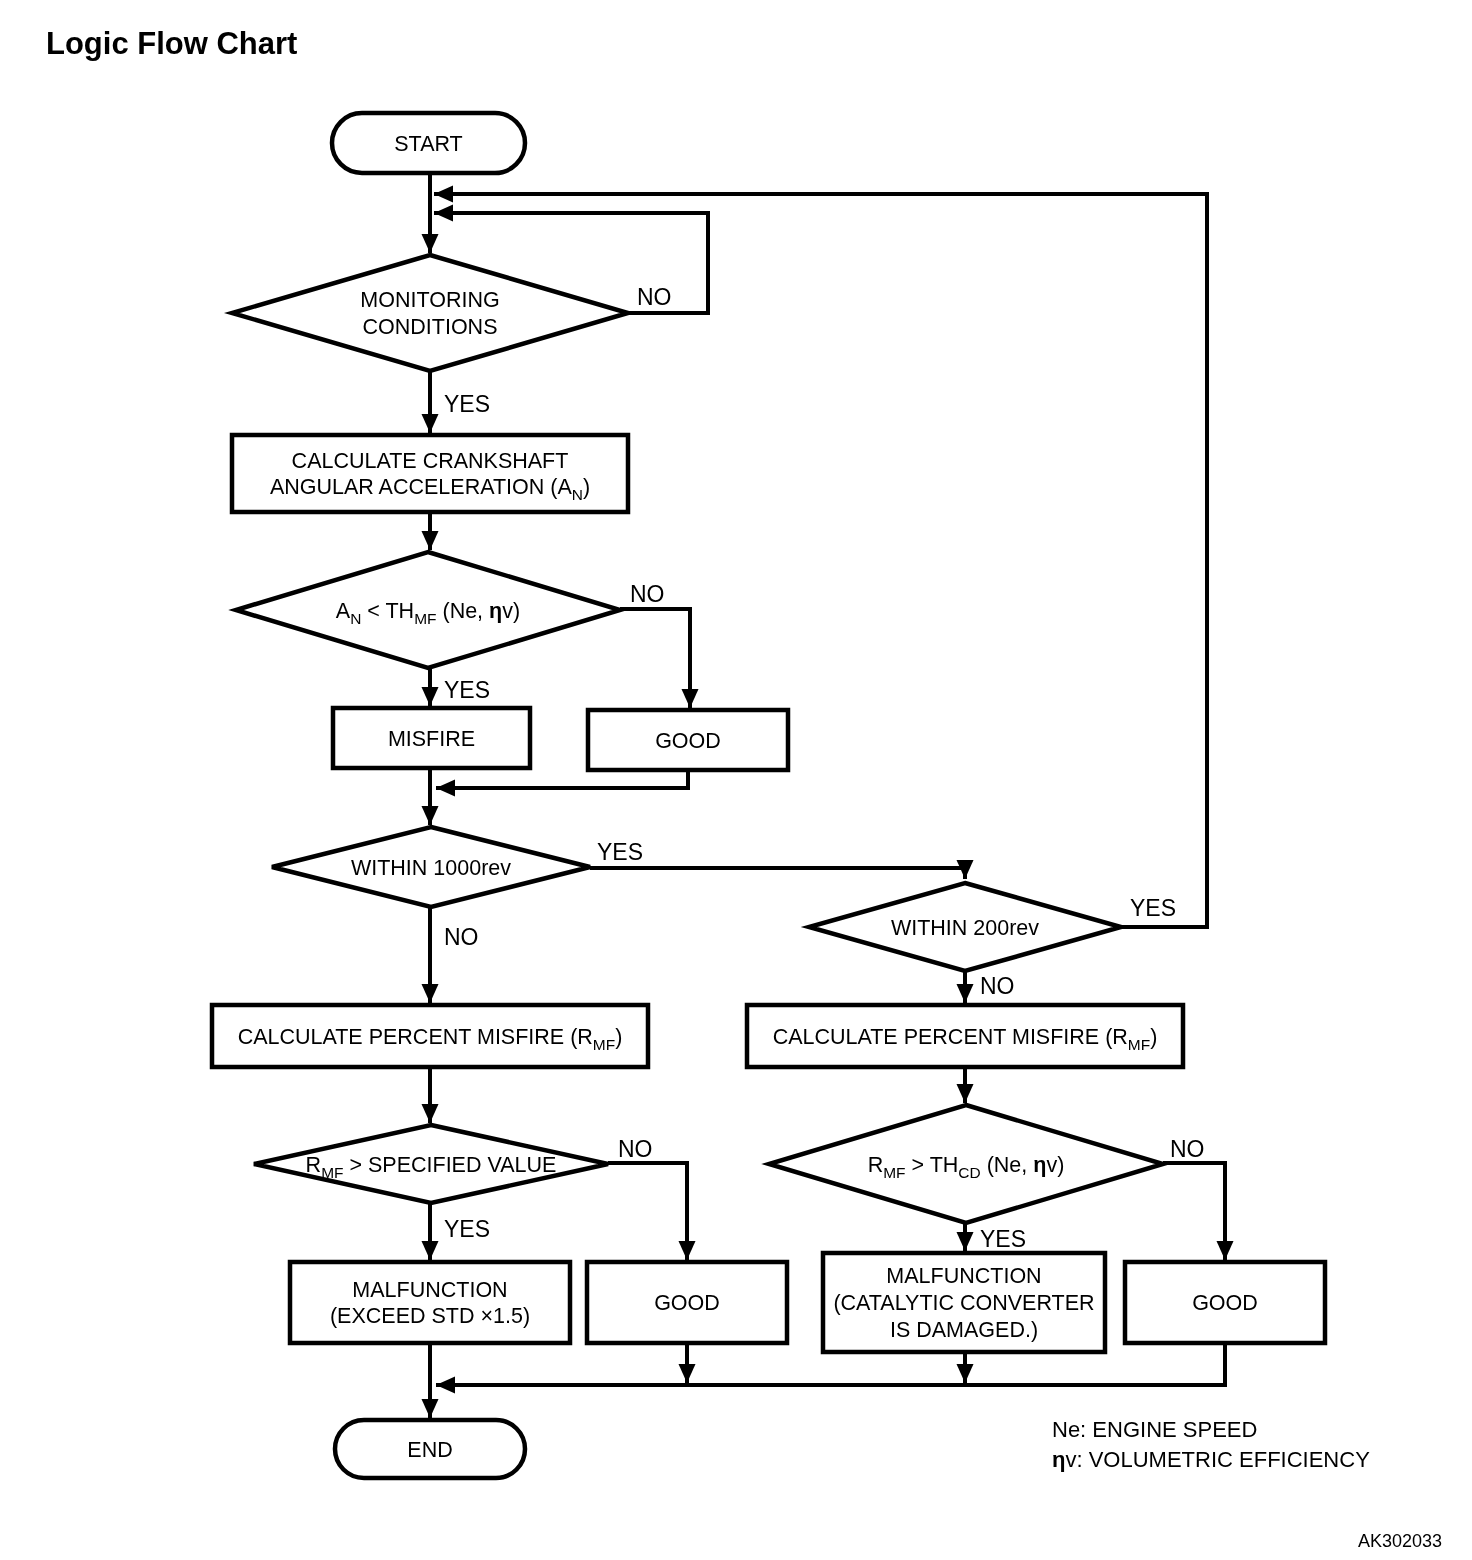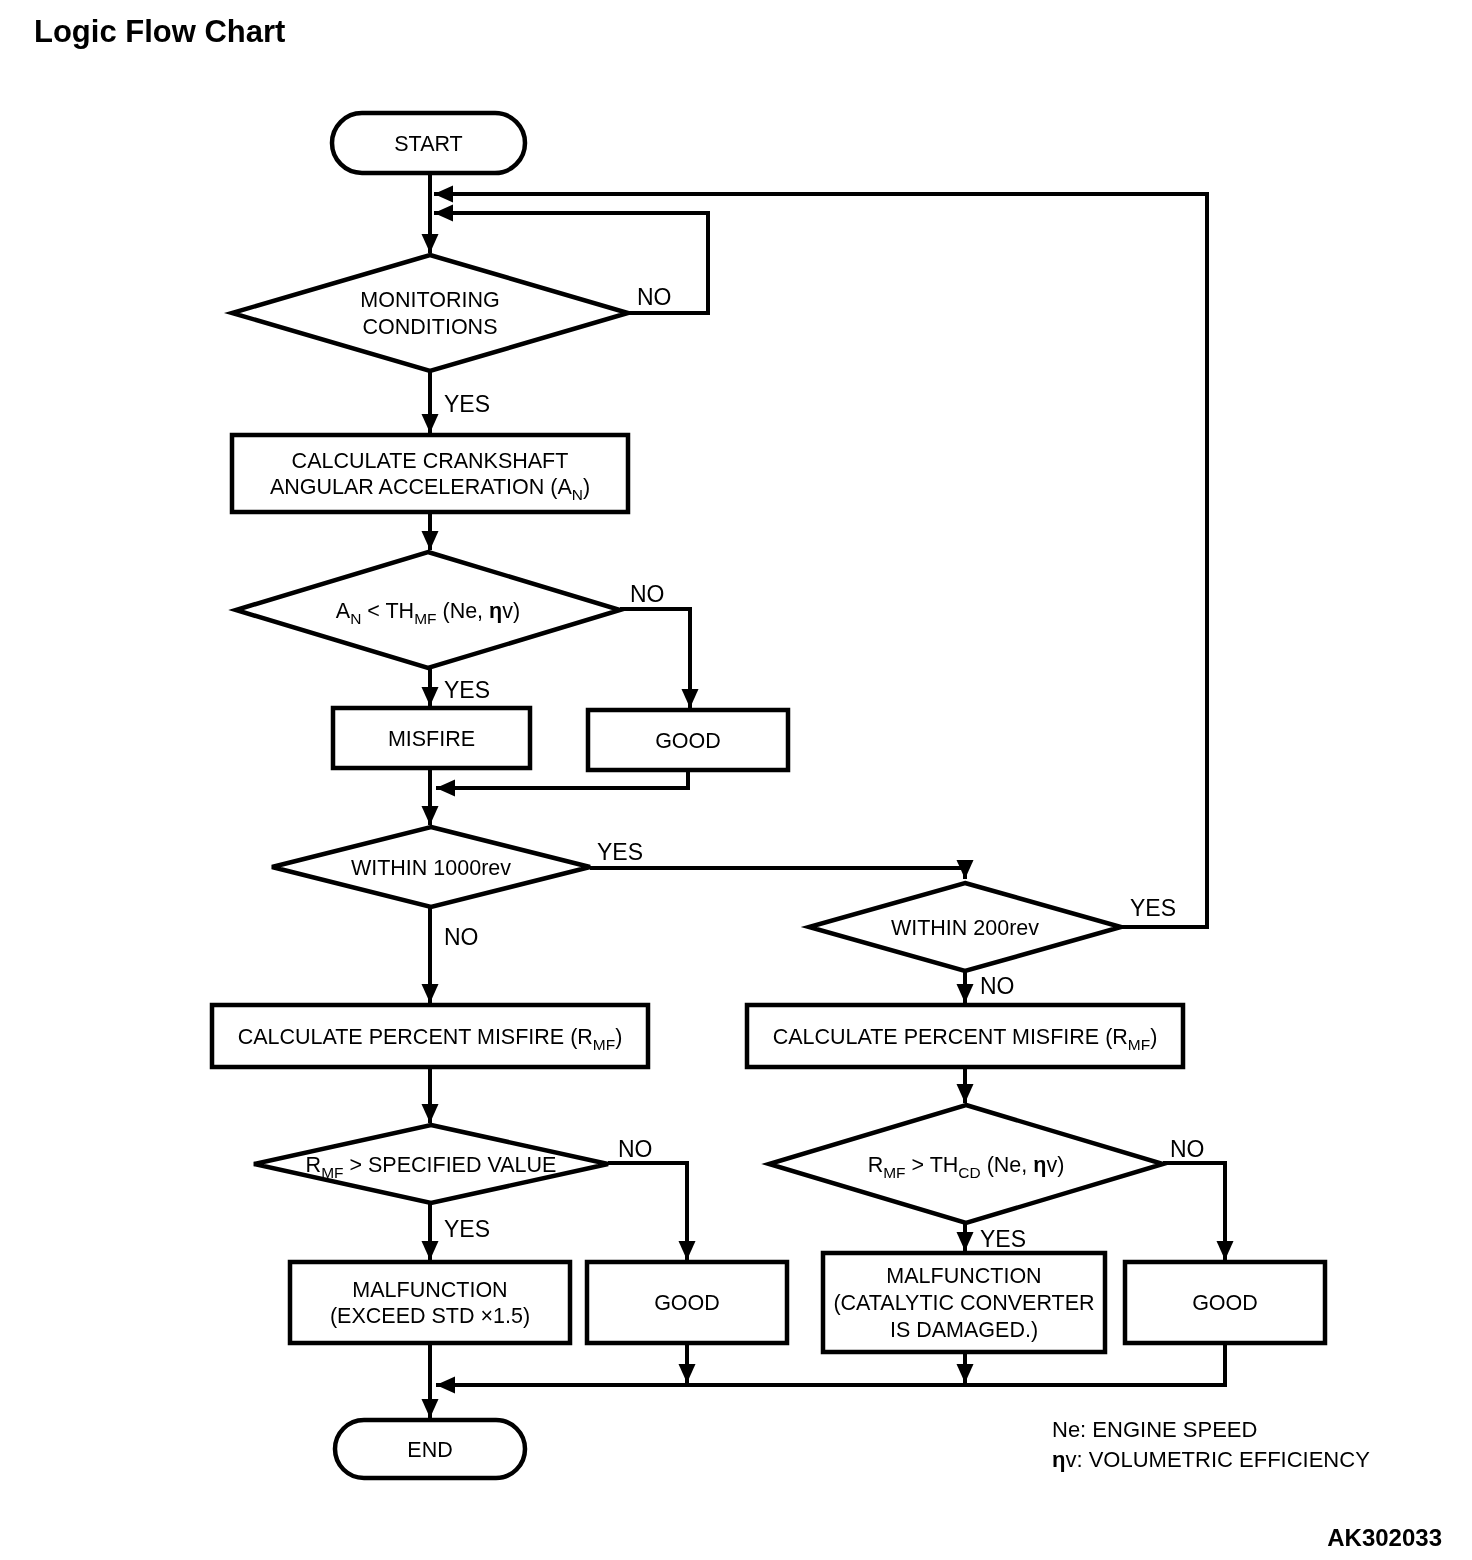--- a/index.html
+++ b/index.html
@@ -1,20 +1,20 @@
 <!DOCTYPE html>
 <html><head>
 <meta charset="utf-8">
 <style>
   html,body{margin:0;padding:0;background:#fff;}
   #page{position:relative;width:1472px;height:1560px;background:#fff;overflow:hidden;
         font-family:"Liberation Sans",sans-serif;color:#000;}
-  #page-title{position:absolute;left:30px;top:10px;margin:4px;font-size:31px;font-weight:bold;
+  #page-title{position:absolute;left:30px;top:10px;margin:16px;font-size:31px;font-weight:bold;
               letter-spacing:0px;color:#000;}
-  #figure-code{position:absolute;right:30px;bottom:8px;font-size:24px;font-weight:bold;color:#000;}
+  #figure-code{position:absolute;right:30px;bottom:8px;font-size:18px;font-weight:normal;color:#000;}
   #flow{position:absolute;left:0;top:0;width:1472px;height:1560px;}
   text{font-family:"Liberation Sans",sans-serif;fill:#000;}
 </style>
 </head>
 <body>
 
 <div id="page">
   <svg id="flow" xmlns="http://www.w3.org/2000/svg" viewBox="0 0 1472 1560">
       <g>
         <polyline points="430,173 430,253" fill="none" stroke="#000000" stroke-width="4" stroke-linejoin="miter"></polyline>

